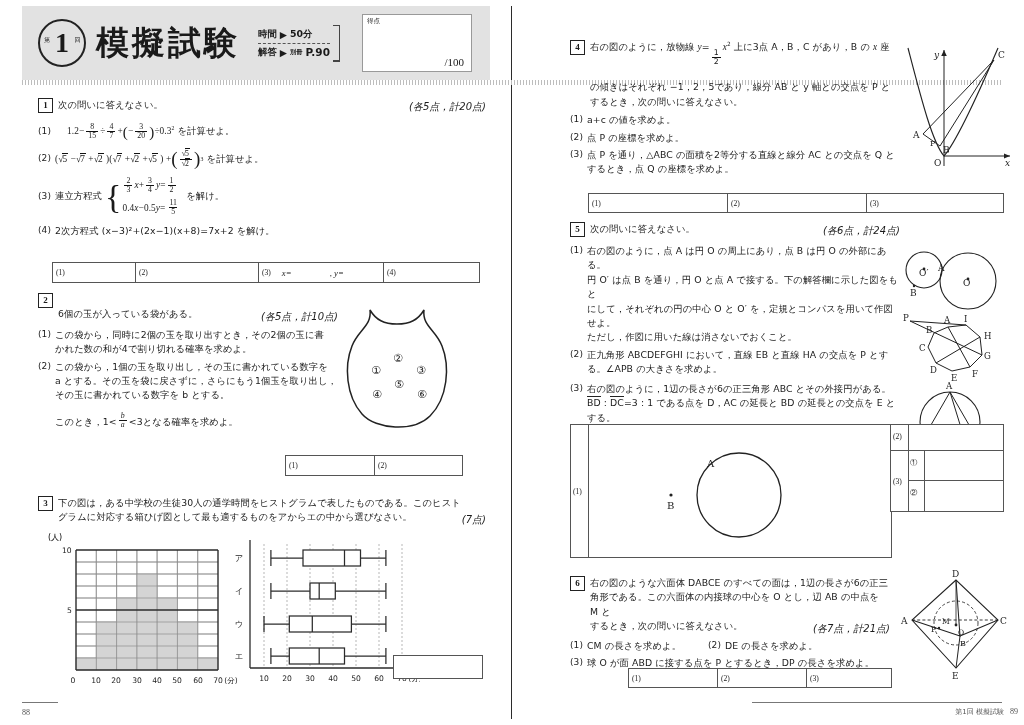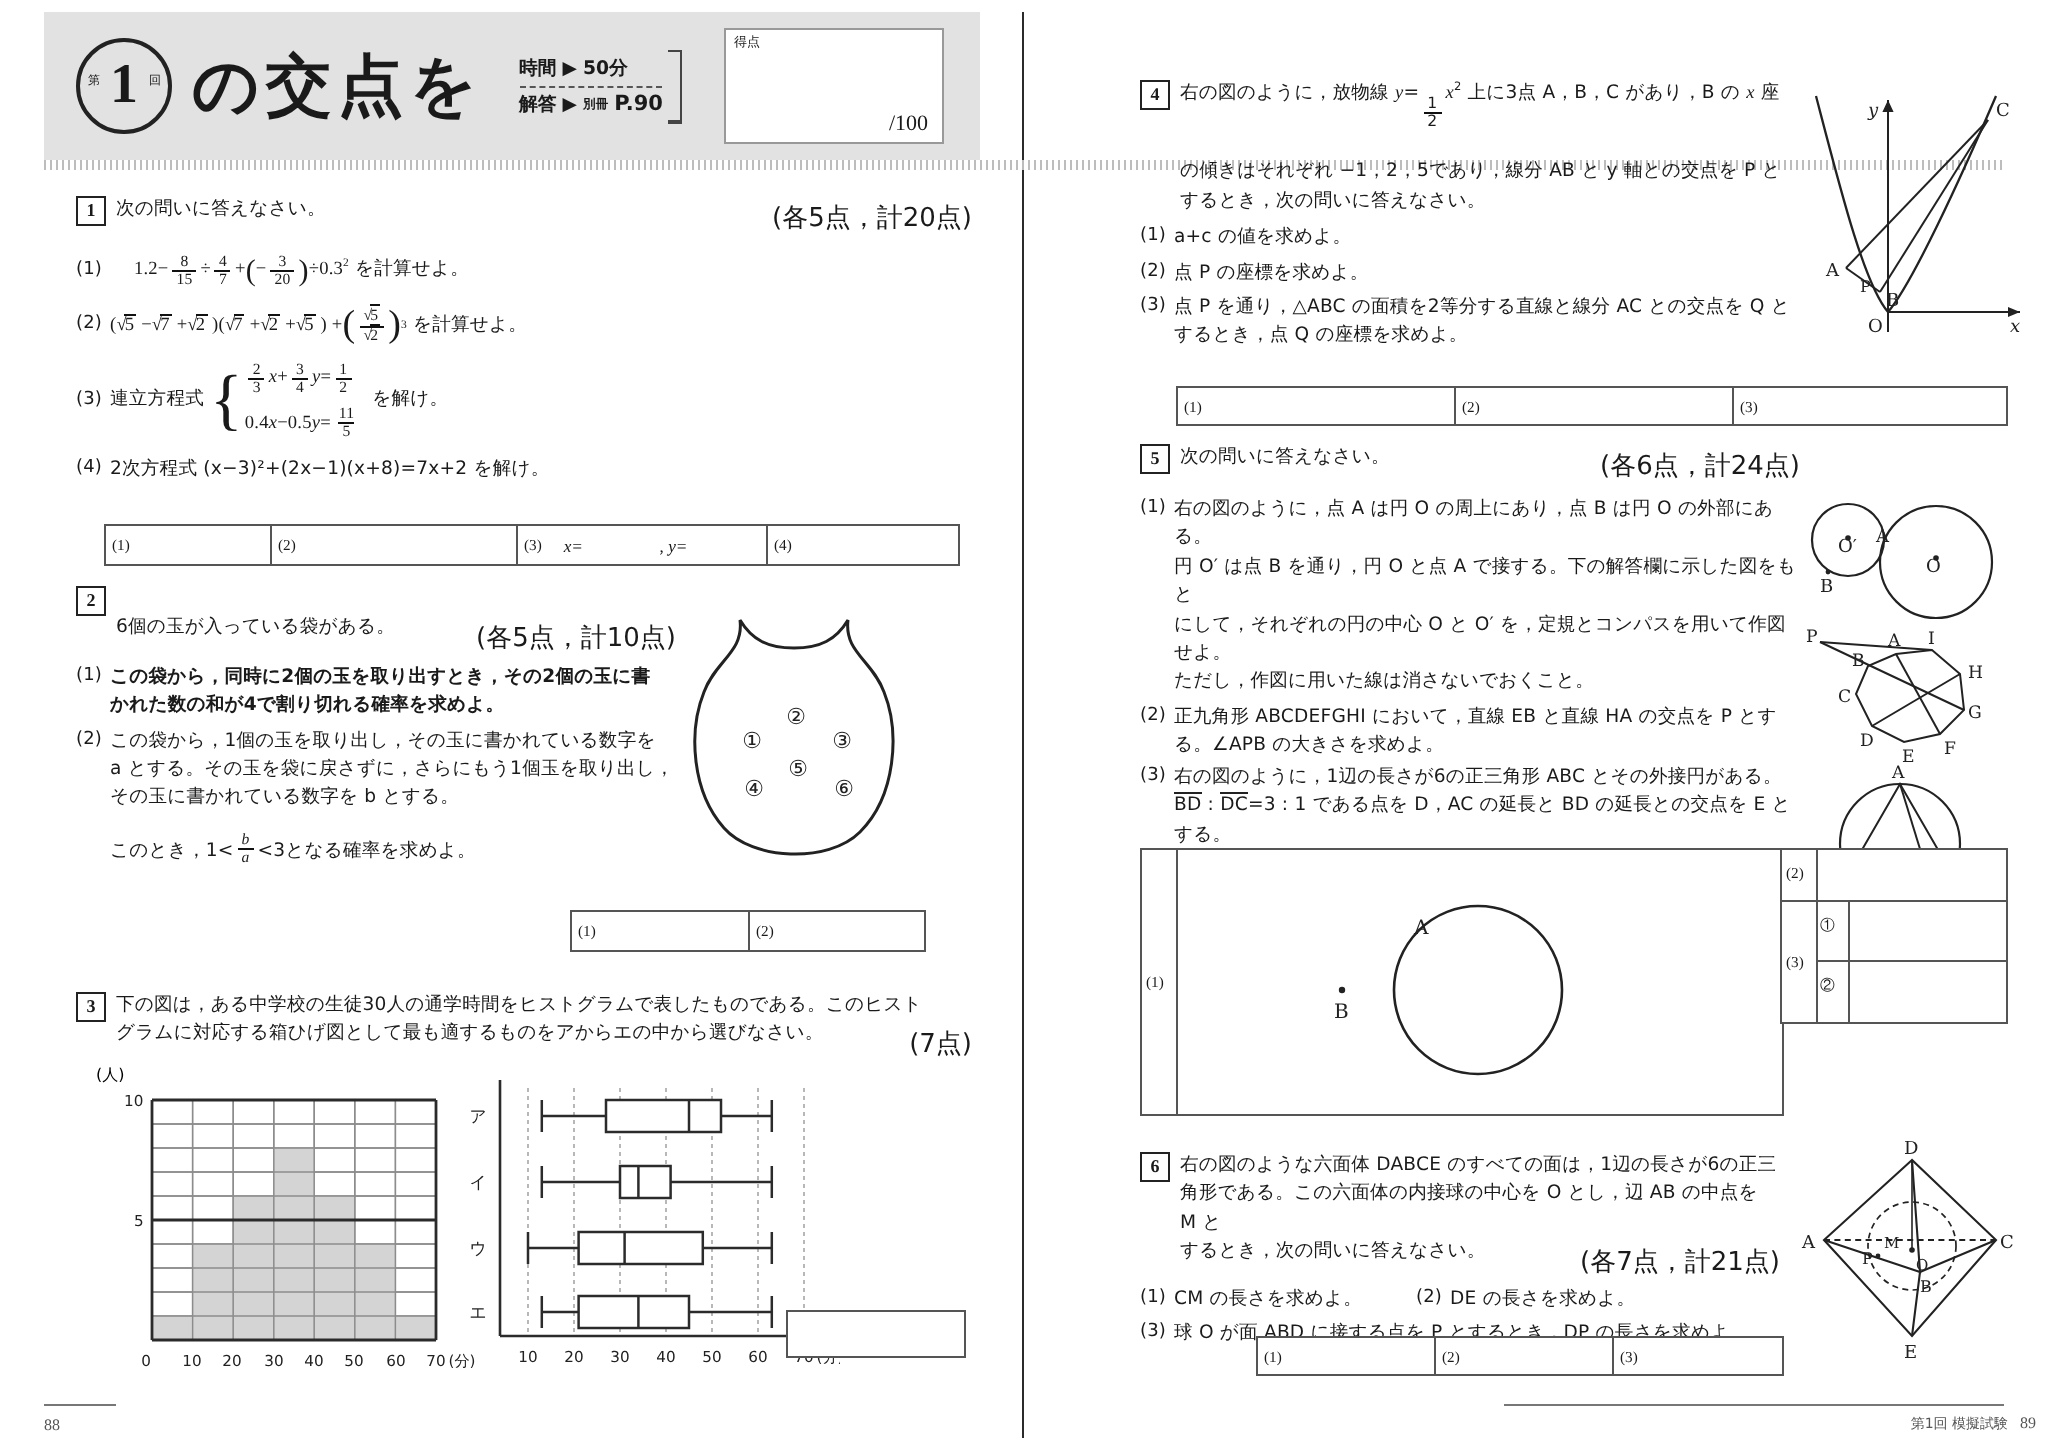--- a/index.html
+++ b/index.html
@@ -10,21 +10,21 @@
     color:#1a1a1a;
     overflow:hidden;
     position:relative;
   }
   .page{position:absolute;top:0;left:0;width:1024px;height:725px;}
   .spine{position:absolute;left:511px;top:6px;width:1px;height:713px;background:#2b2b2b;}
 
   
   .jp{font-family:"DejaVu Sans","Liberation Sans",sans-serif;}
   .txt{font-size:9.3px;line-height:1.55;letter-spacing:.1px;}
-  .pts{font-size:13px;white-space:nowrap;}
+  .pts{font-size:10px;white-space:nowrap;font-style:italic;}
   .qnum{
     display:inline-block;border:1.1px solid #222;width:13px;height:13px;
     line-height:13px;text-align:center;font-size:9px;font-weight:bold;
     vertical-align:1px;margin-right:5px;background:#fff;
     font-family:"Liberation Serif",serif;
   }
   .sub{display:inline-block;width:17px;font-size:9px;}
   .ital{font-style:italic;font-family:"Liberation Serif",serif;}
   .sqrt{border-top:1px solid #111;padding:0 1px 0 0;margin-left:-1px;}
   .frac{display:inline-flex;flex-direction:column;align-items:center;
@@ -84,21 +84,21 @@
 <div class="page">
   <div class="spine"></div>
 
   <div class="hdr">
     <div class="hdr-inner">
       <div class="circ1">
         <span class="lft jp">第</span>
         <span class="big">1</span>
         <span class="rgt jp">回</span>
       </div>
-      <div class="hdr-title">の交点を</div>
+      <div class="hdr-title">模擬試験</div>
       <div class="meta">
         <div class="brk-t"></div>
           <div class="brk-v"></div>
           <div class="brk-b"></div>
         <div class="meta-row top">
           <span>時間</span>
           <span>▶</span>
           <span>50分</span>
         </div>
         <div class="meta-row">
@@ -229,21 +229,21 @@
       <span class="qnum">2</span>
       <span class="txt jp" style="flex:1;">
         <br>
         <span>6個の玉が入っている袋がある。</span>
       </span>
     </div>
     <div class="pts jp" style="text-align:right;margin-top:-12px;">(各5点，計10点)</div>
 
     <div class="txt" style="margin-top:4px;display:flex;">
       <span class="sub jp">(1)</span>
-      <span class="jp" style="flex:1;font-weight:bold;">
+      <span class="jp" style="flex:1;">
         <span>この袋から，同時に2個の玉を取り出すとき，その2個の玉に書</span><br>
         <span>かれた数の和が4で割り切れる確率を求めよ。</span>
       </span>
     </div>
     <div class="txt" style="margin-top:3px;display:flex;">
       <span class="sub jp">(2)</span>
       <span class="jp" style="flex:1;">
         <span>この袋から，1個の玉を取り出し，その玉に書かれている数字を</span><br>
         <span>a とする。その玉を袋に戻さずに，さらにもう1個玉を取り出し，</span><br>
         <span>その玉に書かれている数字を b とする。</span>

